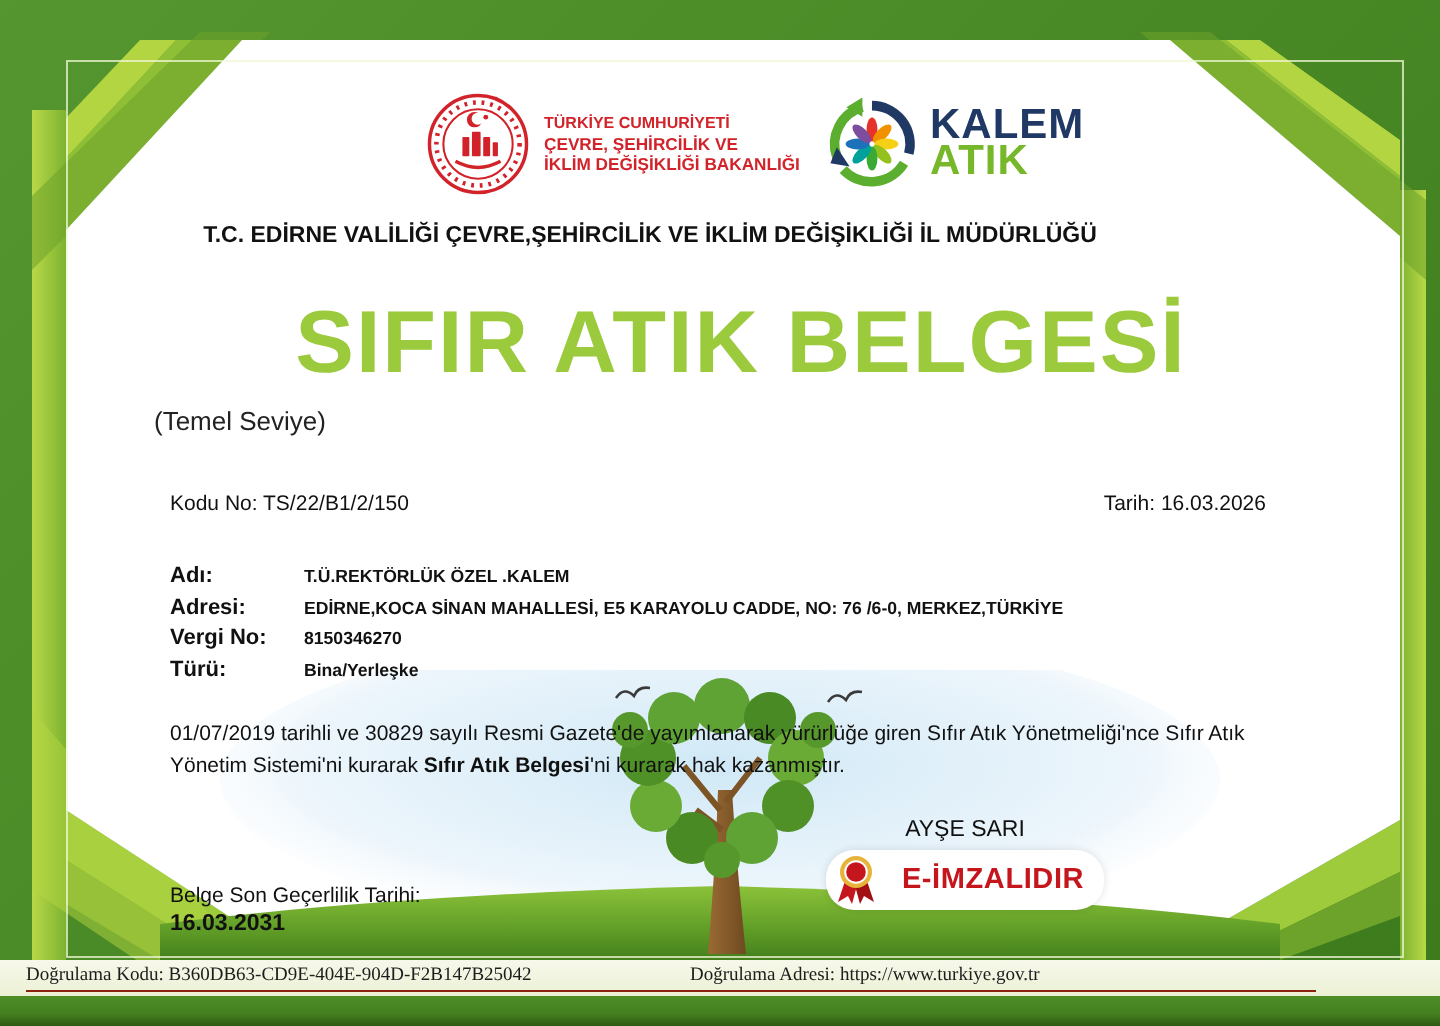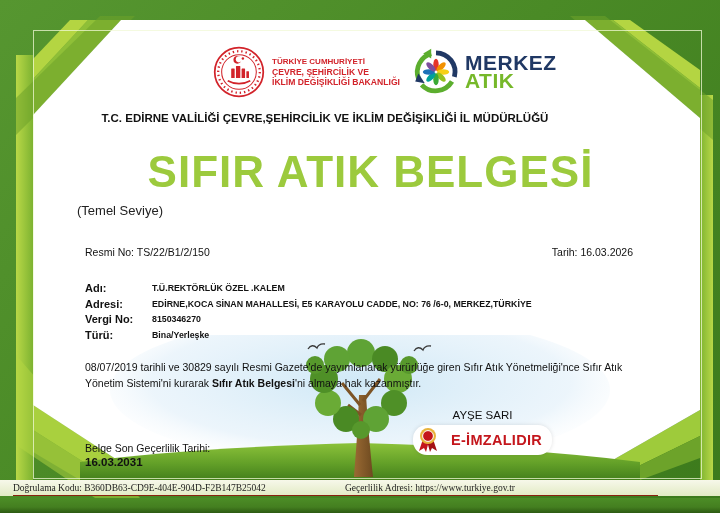--- a/index.html
+++ b/index.html
@@ -40,21 +40,21 @@
   .body-par{left:85px;top:360px;width:545px;font-size:10.5px;line-height:15.5px;color:#111;}
   .sig-block{left:340px;top:409px;width:285px;text-align:center;color:#111;}
   .sig-name{font-weight:normal;font-size:11.5px;}
   .sig-title{font-size:10.5px;margin-top:1px;}
   .badge{display:inline-flex;align-items:center;gap:12px;background:#ffffff;border-radius:14px;
          padding:2px 10px 2px 4px;margin-top:4px;box-shadow:0 0 4px rgba(0,0,0,.12);}
   .badge-text{color:#c4161c;font-weight:bold;font-size:14.5px;letter-spacing:.3px;}
   .validity{left:85px;top:441px;font-size:10.5px;color:#111;line-height:14px;}
   .validity .vdate{font-weight:bold;font-size:11.5px;}
   
-  .footer-bar{left:0;top:480px;width:720px;height:16px;
+  .footer-bar{left:0;top:480px;width:720px;height:32px;
               background:linear-gradient(180deg,#f7f8ea 0%,#e2ebc4 100%);z-index:7;}
   .footer-bar .ftext{position:absolute;top:2.5px;font-family:"Liberation Serif",serif;
                      font-size:9.5px;color:#1d1d1d;white-space:nowrap;}
   .f-left{left:13px;}
   .f-right{left:345px;}
   .f-underline{position:absolute;left:13px;top:14.5px;width:645px;height:1.6px;background:#8a2210;}
   .below-bar{left:0;top:498px;width:720px;height:15px;
              background:linear-gradient(180deg,#4c8d26 0%,#447f20 60%,#2d5a12 100%);z-index:7;}
 </style>
 </head>
@@ -187,33 +187,33 @@
         </g>
       <g transform="rotate(270 30 30)">
           <ellipse cx="30" cy="21" rx="3.4" ry="7.5" fill="#1d71b8"></ellipse>
         </g>
       <g transform="rotate(315 30 30)">
           <ellipse cx="30" cy="21" rx="3.4" ry="7.5" fill="#7d4e9e"></ellipse>
         </g>
     </g>
   </svg>
   <div class="sa-words">
-    <div class="w1">MERKEZ</div>
+    <div class="w1">KALEM</div>
     <div class="w2">ATIK</div>
   </div>
 </div>
 
 <div class="abs content authority">T.C. EDİRNE VALİLİĞİ ÇEVRE,ŞEHİRCİLİK VE İKLİM DEĞİŞİKLİĞİ İL MÜDÜRLÜĞÜ</div>
 
 <div class="abs content cert-title">SIFIR ATIK BELGESİ</div>
 <div class="abs content cert-subtitle">(Temel Seviye)</div>
 
 <div class="abs content meta-row">
   <div>
-    <span>Resmi No:</span>
+    <span>Kodu No:</span>
     <span>TS/22/B1/2/150</span>
   </div>
   <div>
     <span>Tarih:</span>
     <span>16.03.2026</span>
   </div>
 </div>
 
 <div class="abs content fields">
   <div class="frow">
@@ -228,21 +228,21 @@
     <div class="flabel">Vergi No:</div>
     <div class="fvalue">8150346270</div>
   </div>
   <div class="frow">
     <div class="flabel">Türü:</div>
     <div class="fvalue">Bina/Yerleşke</div>
   </div>
 </div>
 
 <div class="abs content body-par">
-  <span>08/07/2019 tarihli ve 30829 sayılı Resmi Gazete'de yayımlanarak yürürlüğe giren Sıfır Atık Yönetmeliği'nce Sıfır Atık Yönetim Sistemi'ni kurarak </span><b>Sıfır Atık Belgesi</b><span>'ni almaya hak kazanmıştır.</span>
+  <span>01/07/2019 tarihli ve 30829 sayılı Resmi Gazete'de yayımlanarak yürürlüğe giren Sıfır Atık Yönetmeliği'nce Sıfır Atık Yönetim Sistemi'ni kurarak </span><b>Sıfır Atık Belgesi</b><span>'ni kurarak hak kazanmıştır.</span>
 </div>
 
 <div class="abs content sig-block">
   <div class="sig-name">AYŞE SARI</div>
   <div class="badge">
     <svg width="22" height="26" viewBox="0 0 22 26">
       <polygon points="6,12 2,24 7,21 9,25 12,14" fill="#c4161c"></polygon>
       <polygon points="16,12 20,24 15,21 13,25 10,14" fill="#a31014"></polygon>
       <circle cx="11" cy="9" r="8" fill="#e8b33a"></circle>
       <circle cx="11" cy="9" r="5.4" fill="#c4161c"></circle>
@@ -256,18 +256,18 @@
   <div>Belge Son Geçerlilik Tarihi:</div>
   <div class="vdate">16.03.2031</div>
 </div>
 
 <div class="abs footer-bar">
   <div class="ftext f-left">
     <span>Doğrulama Kodu:</span>
     <span>B360DB63-CD9E-404E-904D-F2B147B25042</span>
   </div>
   <div class="ftext f-right">
-    <span>Geçerlilik Adresi:</span>
+    <span>Doğrulama Adresi:</span>
     <span>https://www.turkiye.gov.tr</span>
   </div>
   <div class="f-underline"></div>
 </div>
 <div class="abs below-bar"></div>
 
 </body></html>

